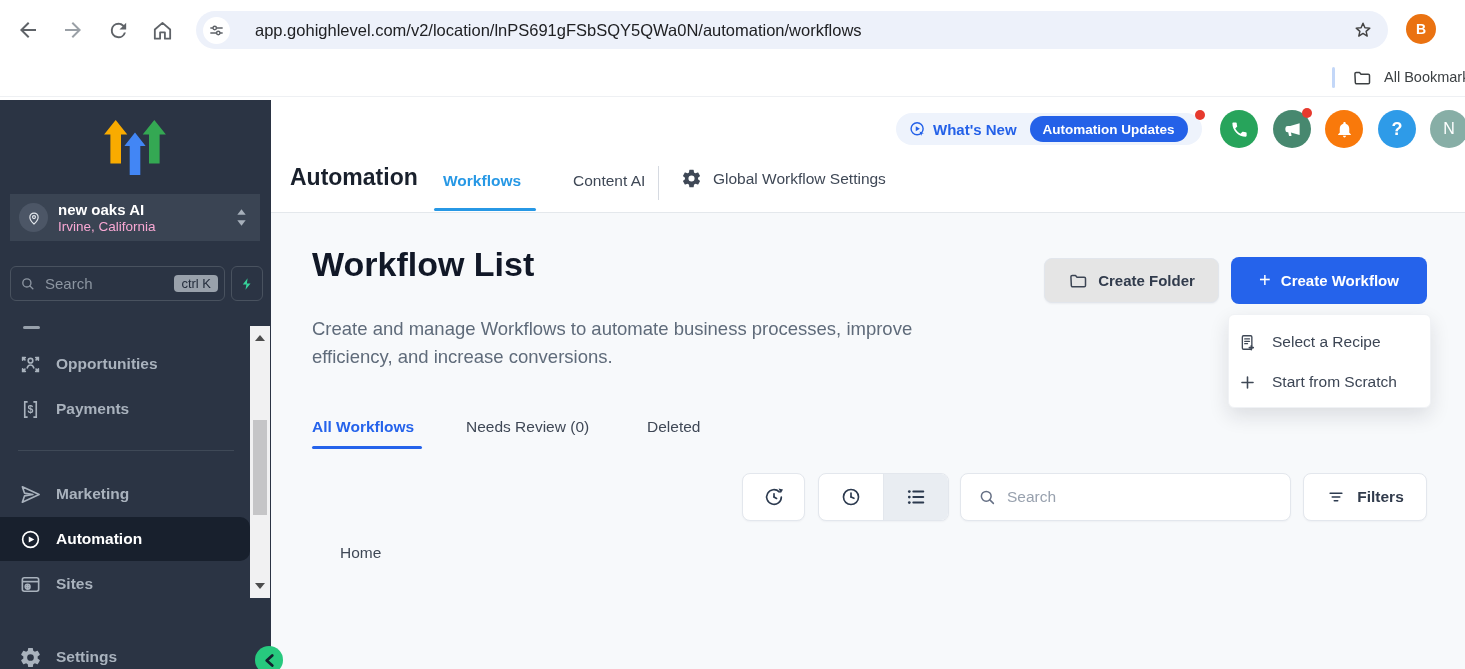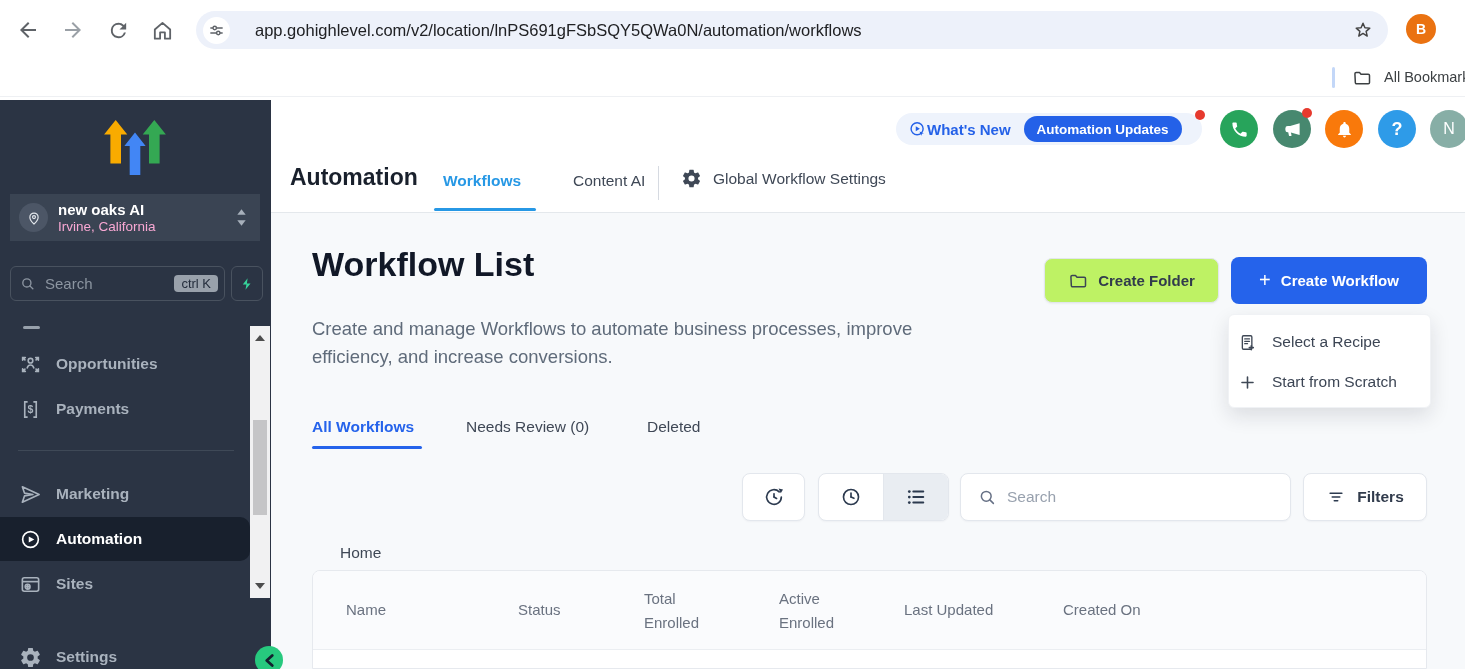--- a/index.html
+++ b/index.html
@@ -42,38 +42,38 @@
   .sb-scroll{position:absolute;left:250px;top:226px;width:20px;height:272px;background:#f1f1f2;}
   .sb-thumb{position:absolute;left:3px;top:94px;width:14px;height:95px;background:#c5c5c7;}
   .tri{position:absolute;left:5px;width:0;height:0;border-left:5px solid transparent;border-right:5px solid transparent;}
   .tri-up{top:9px;border-bottom:6px solid #4d4d4d;}
   .tri-down{bottom:9px;border-top:6px solid #4d4d4d;}
   .collapse-btn{position:absolute;left:255px;top:646px;width:28px;height:28px;border-radius:50%;background:#27c97e;display:flex;align-items:center;justify-content:center;cursor:pointer;z-index:5;}
 
   
   .main-header{position:absolute;left:271px;top:100px;width:1194px;height:113px;background:#fff;border-bottom:1px solid #e4e8ec;box-sizing:border-box;}
   .wn-group{position:absolute;left:625px;top:13px;width:306px;height:32px;border-radius:16px;background:#eef3fc;display:flex;align-items:center;padding-left:12px;box-sizing:border-box;cursor:pointer;}
-  .wn-label{margin-left:0;font-size:15px;font-weight:700;color:#2461e8;white-space:nowrap;}
+  .wn-label{margin-left:6px;font-size:15px;font-weight:700;color:#2461e8;white-space:nowrap;}
   .wn-pill{margin-left:13px;height:26px;border-radius:13px;background:#2461e8;color:#fff;font-size:13.5px;font-weight:700;
            display:flex;align-items:center;padding:0 13px;white-space:nowrap;cursor:pointer;}
   .red-dot{position:absolute;width:10px;height:10px;border-radius:50%;background:#e63a2e;}
   .circle-ic{position:absolute;top:10px;width:38px;height:38px;border-radius:50%;display:flex;align-items:center;justify-content:center;color:#fff;cursor:pointer;}
   .page-title{position:absolute;left:19px;top:64px;font-size:23px;font-weight:700;color:#19202c;}
   .hdr-tab{position:absolute;top:72px;font-size:15.5px;color:#3f4856;cursor:pointer;white-space:nowrap;}
   .hdr-tab.active{color:#2798e5;font-weight:700;}
   .tab-underline{position:absolute;left:163px;top:108px;width:102px;height:3px;border-radius:2px;background:#2798e5;}
   .vdiv{position:absolute;left:387px;top:66px;width:1px;height:34px;background:#d6dae1;}
   .gws{position:absolute;left:410px;top:68px;display:flex;align-items:center;gap:11px;cursor:pointer;color:#3f4856;font-size:15.5px;}
 
   
   .content{position:absolute;left:271px;top:213px;width:1194px;height:456px;background:#f7f9fb;}
   .wl-title{position:absolute;left:41px;top:32px;font-size:34px;font-weight:700;color:#111827;}
   .wl-desc{position:absolute;left:41px;top:102px;width:680px;font-size:18.5px;line-height:28px;color:#5f6b7a;}
   .btn{display:flex;align-items:center;justify-content:center;gap:10px;box-sizing:border-box;border-radius:8px;cursor:pointer;}
-  .btn-ghost{background:#bef264;border:1px solid #e2e6ec;box-shadow:0 1px 2px rgba(16,24,40,.05);color:#313b4c;font-size:15px;font-weight:700;}
+  .btn-ghost{background:#e5e5e5;border:1px solid #e2e6ec;box-shadow:0 1px 2px rgba(16,24,40,.05);color:#313b4c;font-size:15px;font-weight:700;}
   .btn-folder{position:absolute;left:773px;top:45px;width:175px;height:45px;}
   .btn-workflow{position:absolute;left:960px;top:44px;width:196px;height:47px;background:#2563eb;color:#fff;font-size:15px;font-weight:700;}
   .plus-glyph{font-size:20px;font-weight:400;line-height:1;margin-top:-2px;}
   .dropdown{position:absolute;left:957px;top:101px;width:203px;height:94px;background:#fff;border:1px solid #f0f2f5;border-radius:6px;
             box-shadow:0 8px 20px rgba(23,28,38,.12);padding-top:7px;box-sizing:border-box;}
   .dd-item{height:40px;display:flex;align-items:center;padding-left:9px;gap:15px;font-size:15.5px;color:#3c4554;cursor:pointer;}
   .wf-tab{position:absolute;top:205px;font-size:15.5px;color:#3f4856;cursor:pointer;white-space:nowrap;}
   .wf-tab.active{color:#2563eb;font-weight:700;}
   .wf-underline{position:absolute;left:41px;top:233px;width:110px;height:3px;border-radius:2px;background:#2563eb;}
   .tool{position:absolute;top:260px;height:48px;background:#fff;border:1px solid #e3e7ed;border-radius:8px;box-sizing:border-box;
@@ -383,26 +383,15 @@
       <svg width="20" height="20" viewBox="0 0 24 24" stroke="#2c3a4f" stroke-width="2" stroke-linecap="round">
         <line x1="5" y1="7.5" x2="19" y2="7.5"></line>
           <line x1="7.5" y1="12" x2="16.5" y2="12"></line>
           <line x1="10" y1="16.5" x2="14" y2="16.5"></line>
       </svg>
       <span class="filters-lbl">Filters</span>
     </div>
 
     <div class="home-crumb">Home</div>
 
-    <div class="table">
-      <div class="thead">
-        <span class="th" style="left:33px;top:30px">Name</span>
-        <span class="th" style="left:205px;top:30px">Status</span>
-        <span class="th wrap" style="left:331px">Total Enrolled</span>
-        <span class="th wrap" style="left:466px">Active Enrolled</span>
-        <span class="th" style="left:591px;top:30px">Last Updated</span>
-        <span class="th" style="left:750px;top:30px">Created On</span>
-      </div>
-      <div></div>
-    </div>
   </div>
 
 </div>
 
 </body></html>

